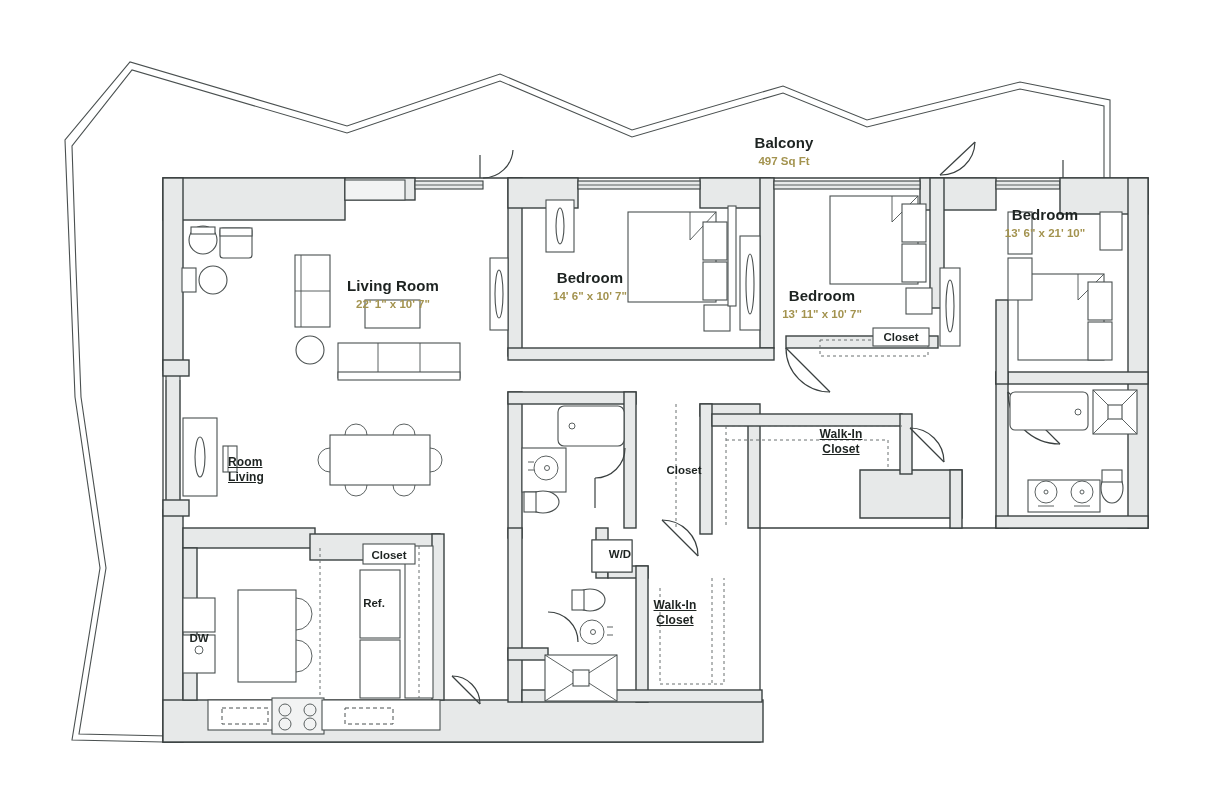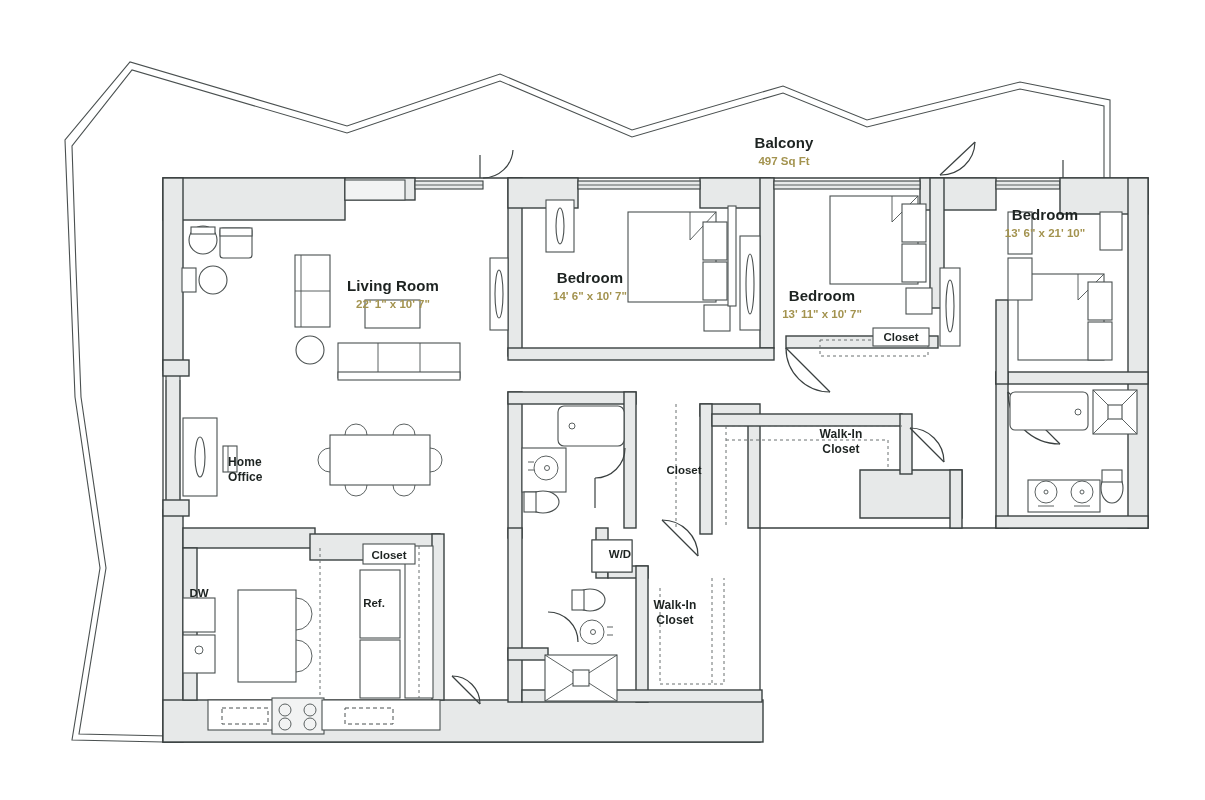--- a/index.html
+++ b/index.html
@@ -14,21 +14,21 @@
   .line-thin{fill:none;stroke:#4a5050;stroke-width:0.9;}
   .furn{fill:#ffffff;stroke:#4a5050;stroke-width:1.1;}
   .furn-g{fill:#f2f3f3;stroke:#4a5050;stroke-width:1.1;}
   .dash{fill:none;stroke:#4a5050;stroke-width:1;stroke-dasharray:4 3;}
   .dash2{fill:none;stroke:#6a7070;stroke-width:1;stroke-dasharray:3 3;}
   .balc{fill:none;stroke:#4a5050;stroke-width:1.1;}
 
   .lbl{position:absolute;text-align:center;pointer-events:none;}
   .lbl .t1{font-size:15px;font-weight:bold;color:#1d2321;letter-spacing:.1px;line-height:1.25;white-space:nowrap;}
   .lbl .t2{font-size:11.5px;font-weight:bold;color:#a3934f;line-height:1.35;white-space:nowrap;margin-top:1px;}
-  .lbl.sm .t1{font-size:12px;}
+  .lbl.sm .t1{font-size:12px;text-decoration:underline;}
   .boxlbl{position:absolute;font-size:11.5px;font-weight:bold;color:#1d2321;text-align:center;white-space:nowrap;}
 </style>
 </head>
 <body>
 
 <div id="stage">
 
 <svg id="plan" viewBox="0 0 1205 800">
 
   <g>
@@ -324,34 +324,34 @@
   <div class="t1">Bedroom</div>
   <div class="t2">13' 11" x 10' 7"</div>
 </div>
 
 <div class="lbl" style="left:966px; top:206px; width:158px;">
   <div class="t1">Bedroom</div>
   <div class="t2">13' 6" x 21' 10"</div>
 </div>
 
 <div class="lbl sm" style="left:228px; top:455px; width:70px; text-align:left;">
-  <div class="t1">Home</div>
-  <div class="t1">Office</div>
+  <div class="t1">Room</div>
+  <div class="t1">Living</div>
 </div>
 
 <div class="lbl sm" style="left:791px; top:427px; width:100px;">
   <div class="t1">Walk-In</div>
   <div class="t1">Closet</div>
 </div>
 
 <div class="lbl sm" style="left:625px; top:598px; width:100px;">
   <div class="t1">Walk-In</div>
   <div class="t1">Closet</div>
 </div>
 
 <div class="boxlbl" style="left:640px; top:464px; width:88px;">Closet</div>
 <div class="boxlbl" style="left:873px; top:331px; width:56px;">Closet</div>
 <div class="boxlbl" style="left:363px; top:549px; width:52px;">Closet</div>
 <div class="boxlbl" style="left:592px; top:548px; width:56px;">W/D</div>
-<div class="boxlbl" style="left:183px; top:587px; width:32px;">DW</div>
+<div class="boxlbl" style="left:183px; top:632px; width:32px;">DW</div>
 <div class="boxlbl" style="left:360px; top:597px; width:28px;">Ref.</div>
 
 </div>
 
 </body></html>

